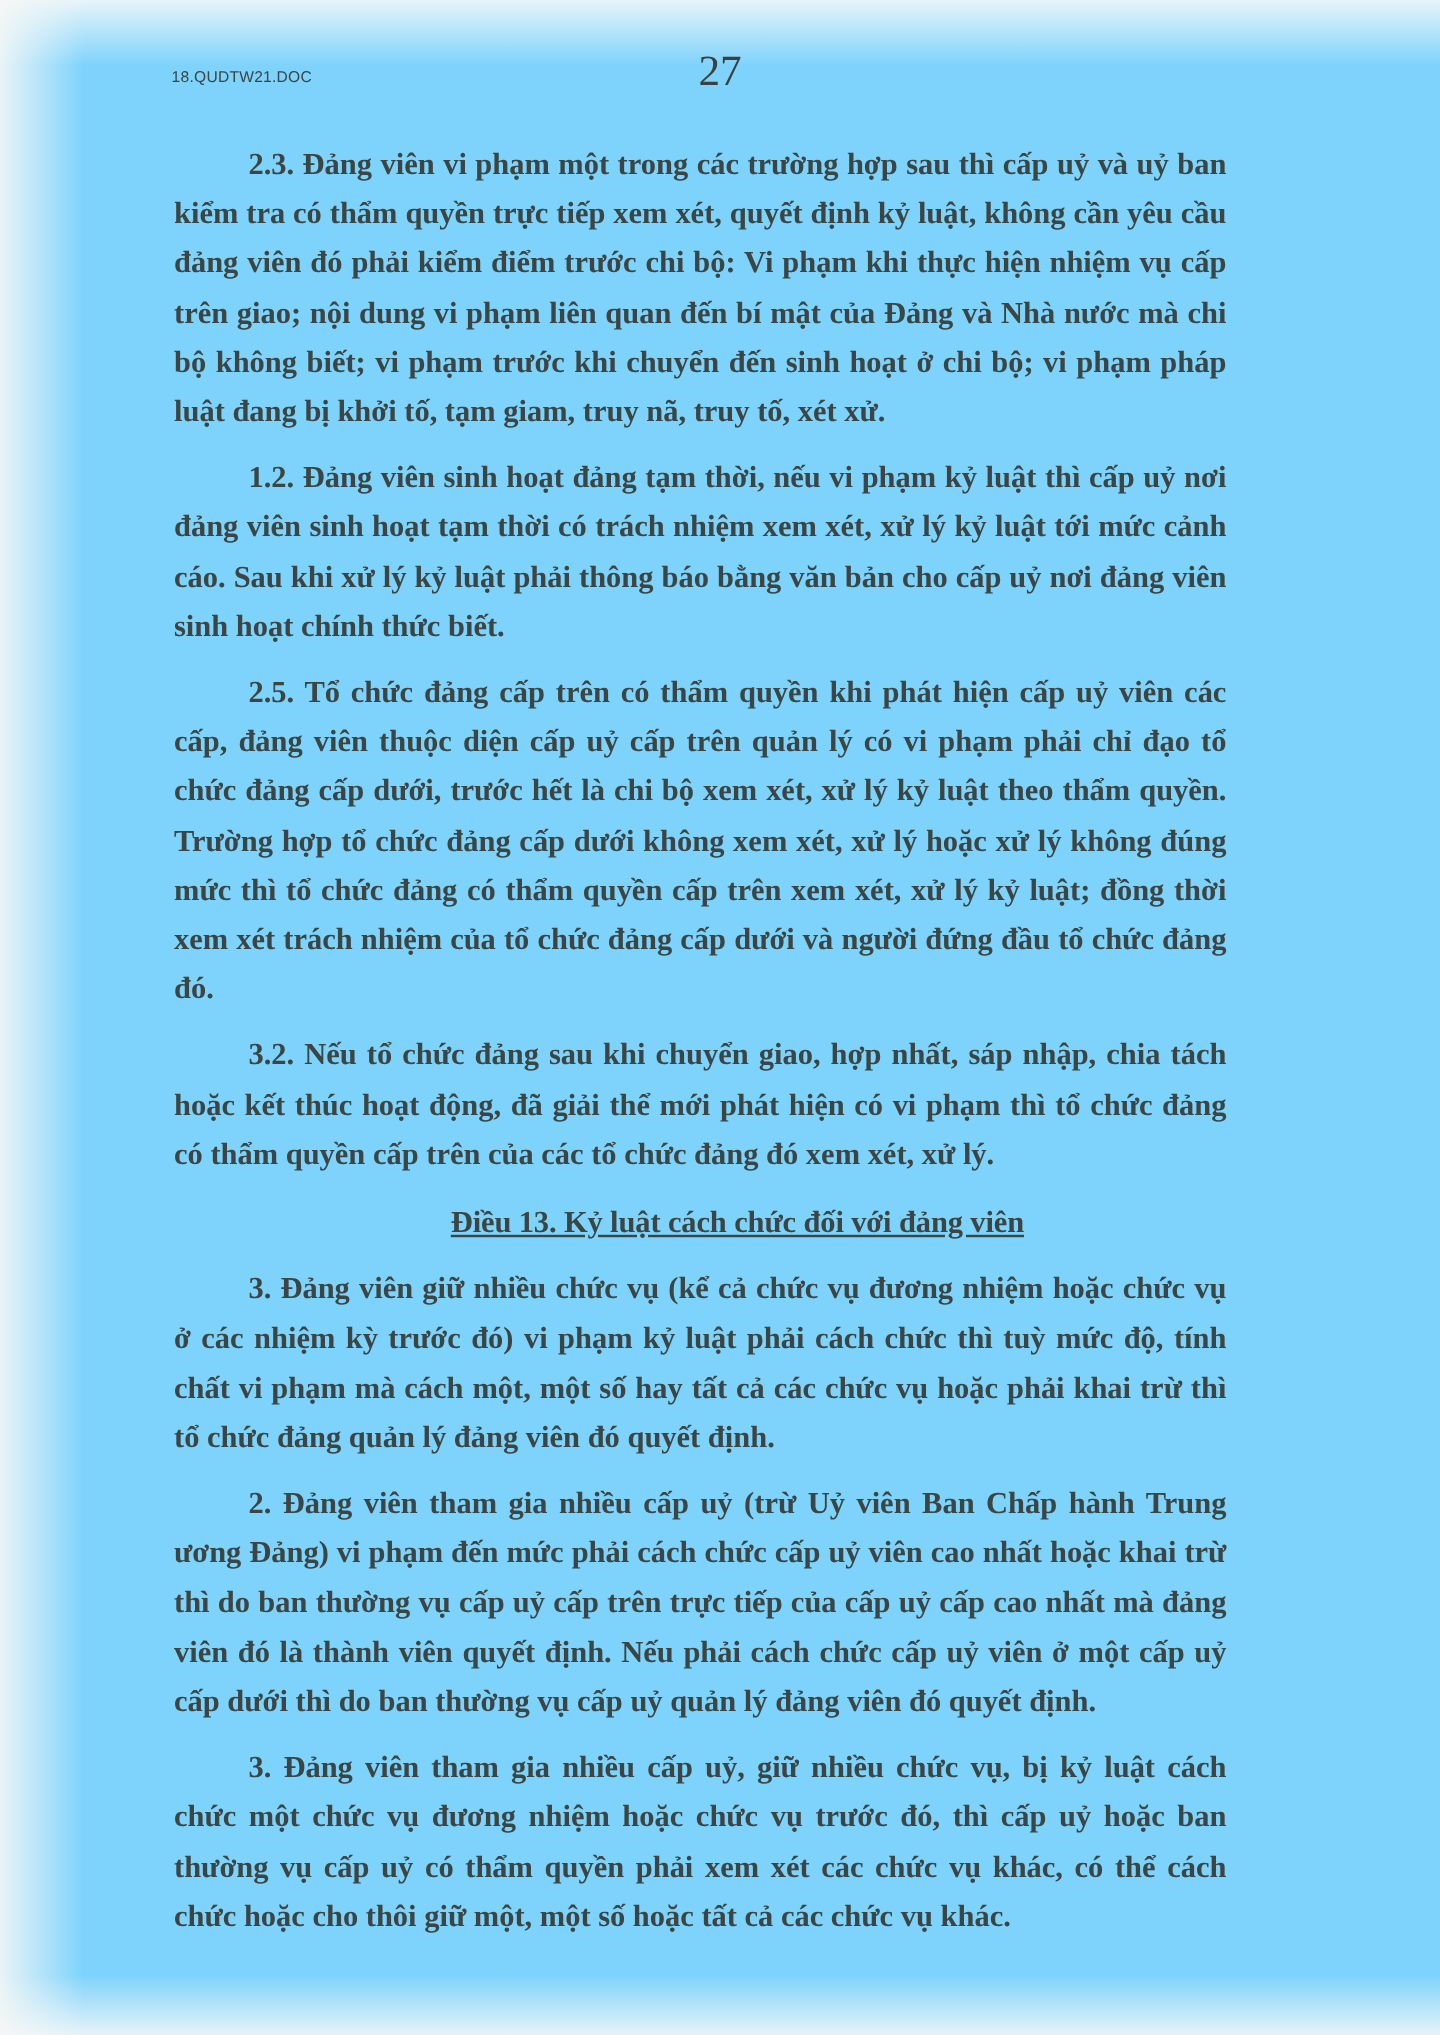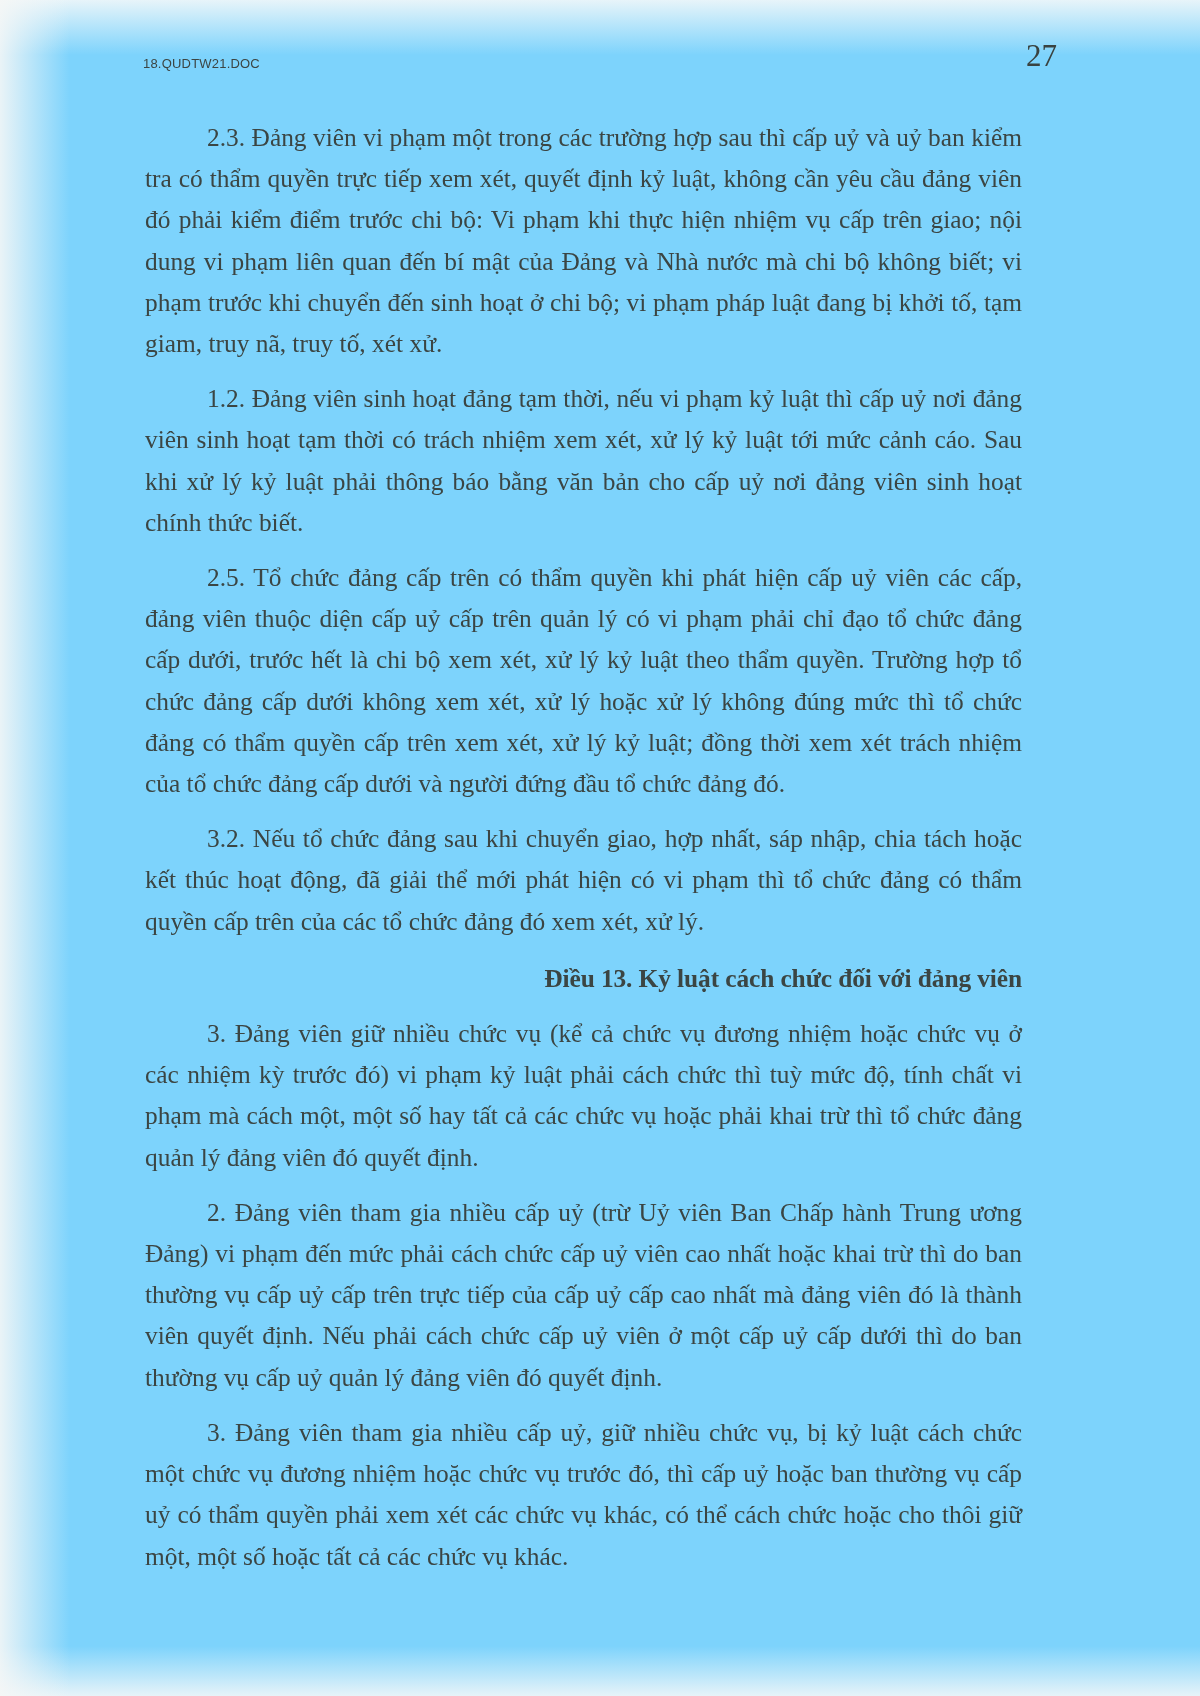--- a/index.html
+++ b/index.html
@@ -50,53 +50,55 @@
     letter-spacing: 0.2px;
     color: #3c4543;
     white-space: nowrap;
   }
 
   .page-number {
     position: absolute;
     left: 0;
     right: 0;
     top: -14px;
-    text-align: right;
+    text-align: center;
     font-family: "Liberation Serif", "DejaVu Serif", serif;
-    font-size: 31px;
+    font-size: 36px;
     color: #394240;
   }
 
   .body {
     position: absolute;
     top: 103px;
     left: 145px;
     width: 877px;
     color: #3b4543;
     font-size: 25.4px;
     line-height: 41.2px;
     text-align: justify;
     text-justify: inter-word;
   }
 
   .body p {
     margin: 0 0 0 0;
     text-indent: 62px;
+    font-weight: bold;
   }
 
   .body p.gap {
     margin-top: 14px;
   }
 
   .body p.heading {
     font-weight: bold;
-    text-align: right;
+    text-align: center;
     text-indent: 62px;
     margin-top: 16px;
     letter-spacing: -0.1px;
+    text-decoration: underline;
   }
 </style>
 </head>
 <body>
 
 <div class="page">
 
   <div class="header">
     <div class="doc-code">18.QUDTW21.DOC</div>
     <div class="page-number">27</div>

